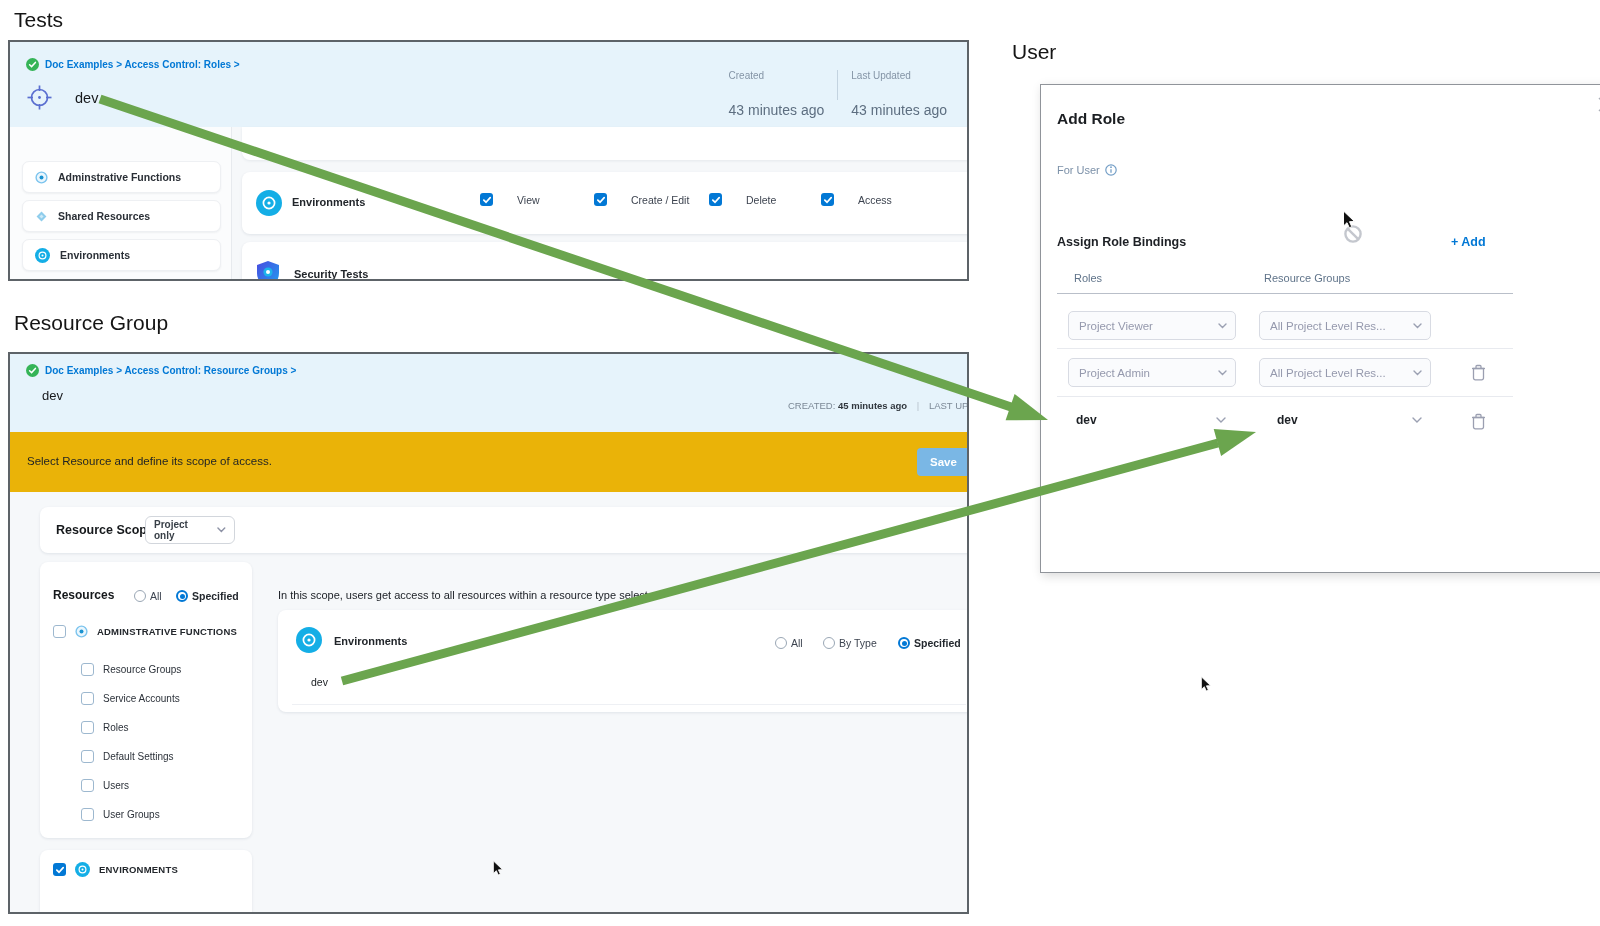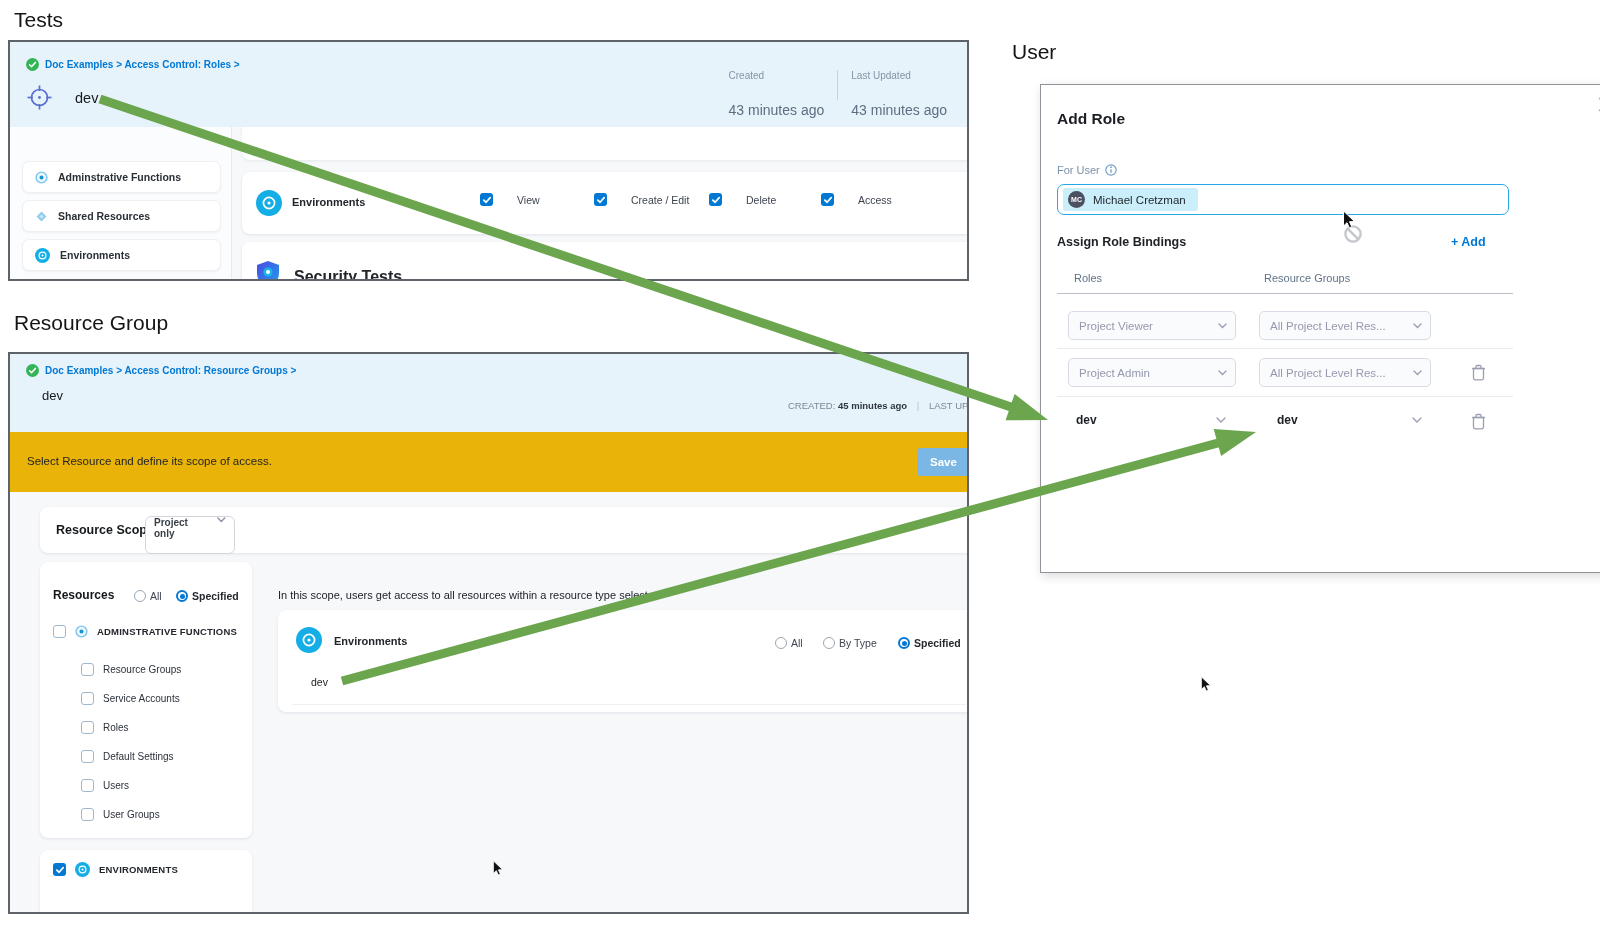--- a/index.html
+++ b/index.html
@@ -45,39 +45,39 @@
                font-size:10.5px; color:#2a2f36; font-weight:bold; cursor:pointer; }
   .role-main { flex:1; position:relative; }
   .card-partial { position:absolute; left:10px; top:0; width:755px; height:33px; background:#fff;
                   border-radius:0 0 8px 8px; box-shadow:0 1px 3px rgba(30,50,75,.08); }
   .card-env { position:absolute; left:10px; top:45px; width:755px; height:62px; }
   .res-icon { position:absolute; left:14px; top:18px; }
   .res-name { position:absolute; left:50px; top:24px; font-size:11px; font-weight:bold; color:#22262b; }
   .cbg { position:absolute; top:21px; display:flex; align-items:center; gap:24px; }
   .cbg .clbl { font-size:10.5px; color:#3d4450; }
   .card-sec { position:absolute; left:10px; top:115px; width:755px; height:60px; }
-  .sec-name { position:absolute; left:52px; top:26px; font-size:16px; font-weight:bold; color:#22262b; }
+  .sec-name { position:absolute; left:52px; top:26px; font-size:11px; font-weight:bold; color:#22262b; }
 
   
   .rg-panel { left:8px; top:352px; width:961px; height:562px; }
   .rg-head { height:78px; }
   .rg-crumb { position:absolute; left:16px; top:10px; }
   .rg-title { position:absolute; left:32px; top:34px; font-size:13px; color:#17191c; }
   .rg-meta { position:absolute; left:778px; top:46px; white-space:nowrap; font-size:9.5px; color:#7b8896; }
   .rg-meta b { color:#30363d; font-weight:bold; }
   .rg-meta .bar { color:#b9c3cc; padding:0 7px; }
   .rg-strip { position:absolute; left:0; right:0; top:78px; height:60px; background:#eab308; }
   .rg-instr { position:absolute; left:17px; top:23px; font-size:11.5px; color:#1d2126; }
   .save-btn { position:absolute; left:907px; top:16px; width:72px; height:28px; background:#7ab7e5; border:none;
               border-radius:4px; color:#fff; font-size:11.5px; font-weight:bold; text-align:left; padding-left:13px; cursor:pointer; }
   .rg-content { position:absolute; left:0; right:0; top:138px; bottom:0; }
   .scope-card { position:absolute; left:30px; top:15px; width:940px; height:46px; }
   .scope-lab { position:absolute; left:16px; top:16px; font-size:12.5px; font-weight:bold; color:#15181b; }
-  .scope-dd { position:absolute; left:105px; top:9px; height:38px; width:90px; background:#fff; border:1px solid #d2d6dc;
-              border-radius:6px; display:flex; gap:8px; padding:0 8px; cursor:pointer; }
+  .scope-dd { position:absolute; left:105px; top:9px; height:28px; width:90px; background:#fff; border:1px solid #d2d6dc;
+              border-radius:6px; display:flex; align-items:center; gap:8px; padding:0 8px; cursor:pointer; }
   .scope-dd .dv { font-size:10px; font-weight:bold; color:#383f47; }
   .resources-card { position:absolute; left:30px; top:70px; width:212px; height:276px; }
   .resources-hd { position:absolute; left:13px; top:26px; font-size:12px; font-weight:bold; color:#15181b; }
   .res-rad-all { position:absolute; left:94px; top:28px; }
   .res-rad-spec { position:absolute; left:136px; top:28px; }
   .tree-row { position:absolute; display:flex; align-items:center; gap:9px; }
   .tree-grp-lbl { font-size:9.5px; font-weight:bold; color:#23272c; letter-spacing:.2px; }
   .tree-ch-lbl { font-size:10px; color:#2c323a; }
   .envgrp-card { position:absolute; left:30px; top:358px; width:212px; height:70px; }
   .hint { position:absolute; left:268px; top:97px; font-size:11px; color:#20242a; }
@@ -373,26 +373,20 @@
 
     <div class="foruser">
       <span>For User</span>
       <svg width="12" height="12" viewBox="0 0 12 12">
           <circle cx="6" cy="6" r="5.2" fill="none" stroke="#739ec6" stroke-width="1.2"></circle>
           <line x1="6" y1="5.2" x2="6" y2="8.7" stroke="#739ec6" stroke-width="1.3"></line>
           <circle cx="6" cy="3.2" r=".9" fill="#739ec6"></circle>
         </svg>
     </div>
 
-    <div class="user-input">
-      <span class="user-chip">
-        <span class="avatar">MC</span>
-        <span class="chip-name">Michael Cretzman</span>
-      </span>
-    </div>
 
     <span class="assign-lbl">Assign Role Bindings</span>
     <button class="add-btn">+ Add</button>
 
     <span class="colh colh-roles">Roles</span>
     <span class="colh colh-rg">Resource Groups</span>
     <div class="dlg-div div-strong" style="top:208px"></div>
 
     <div class="selbox" style="left:27px; top:226px; width:168px">
       <span class="st">Project Viewer</span>

